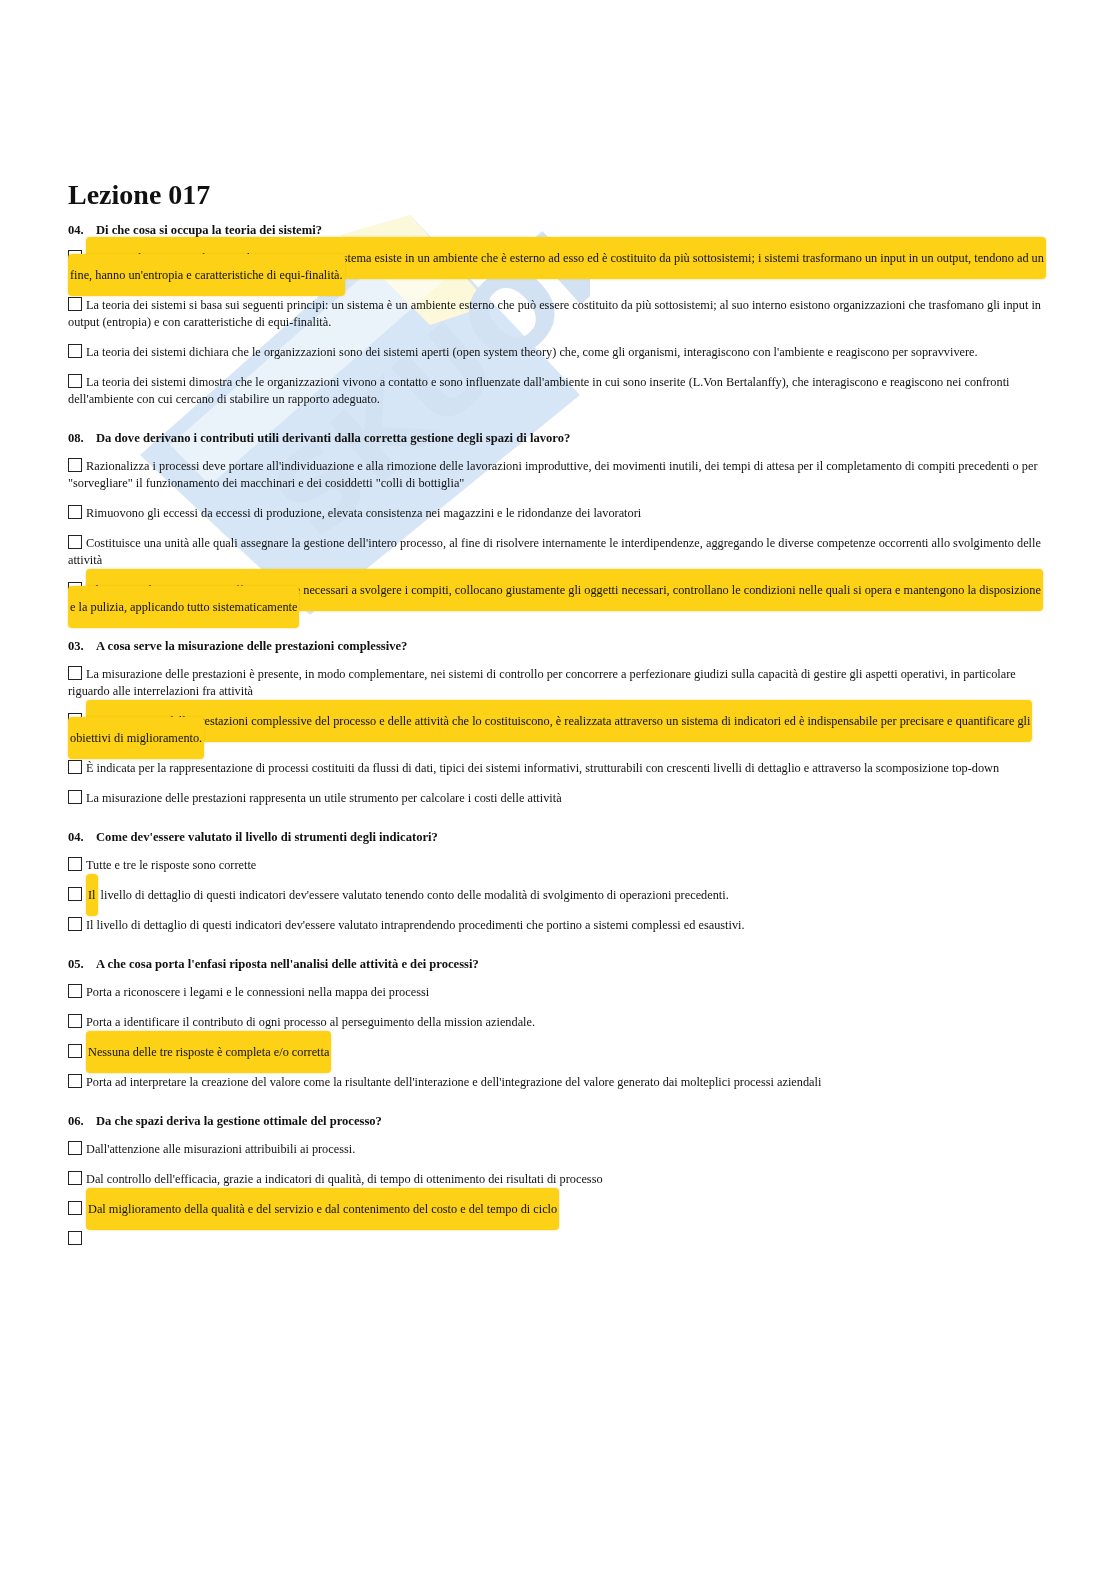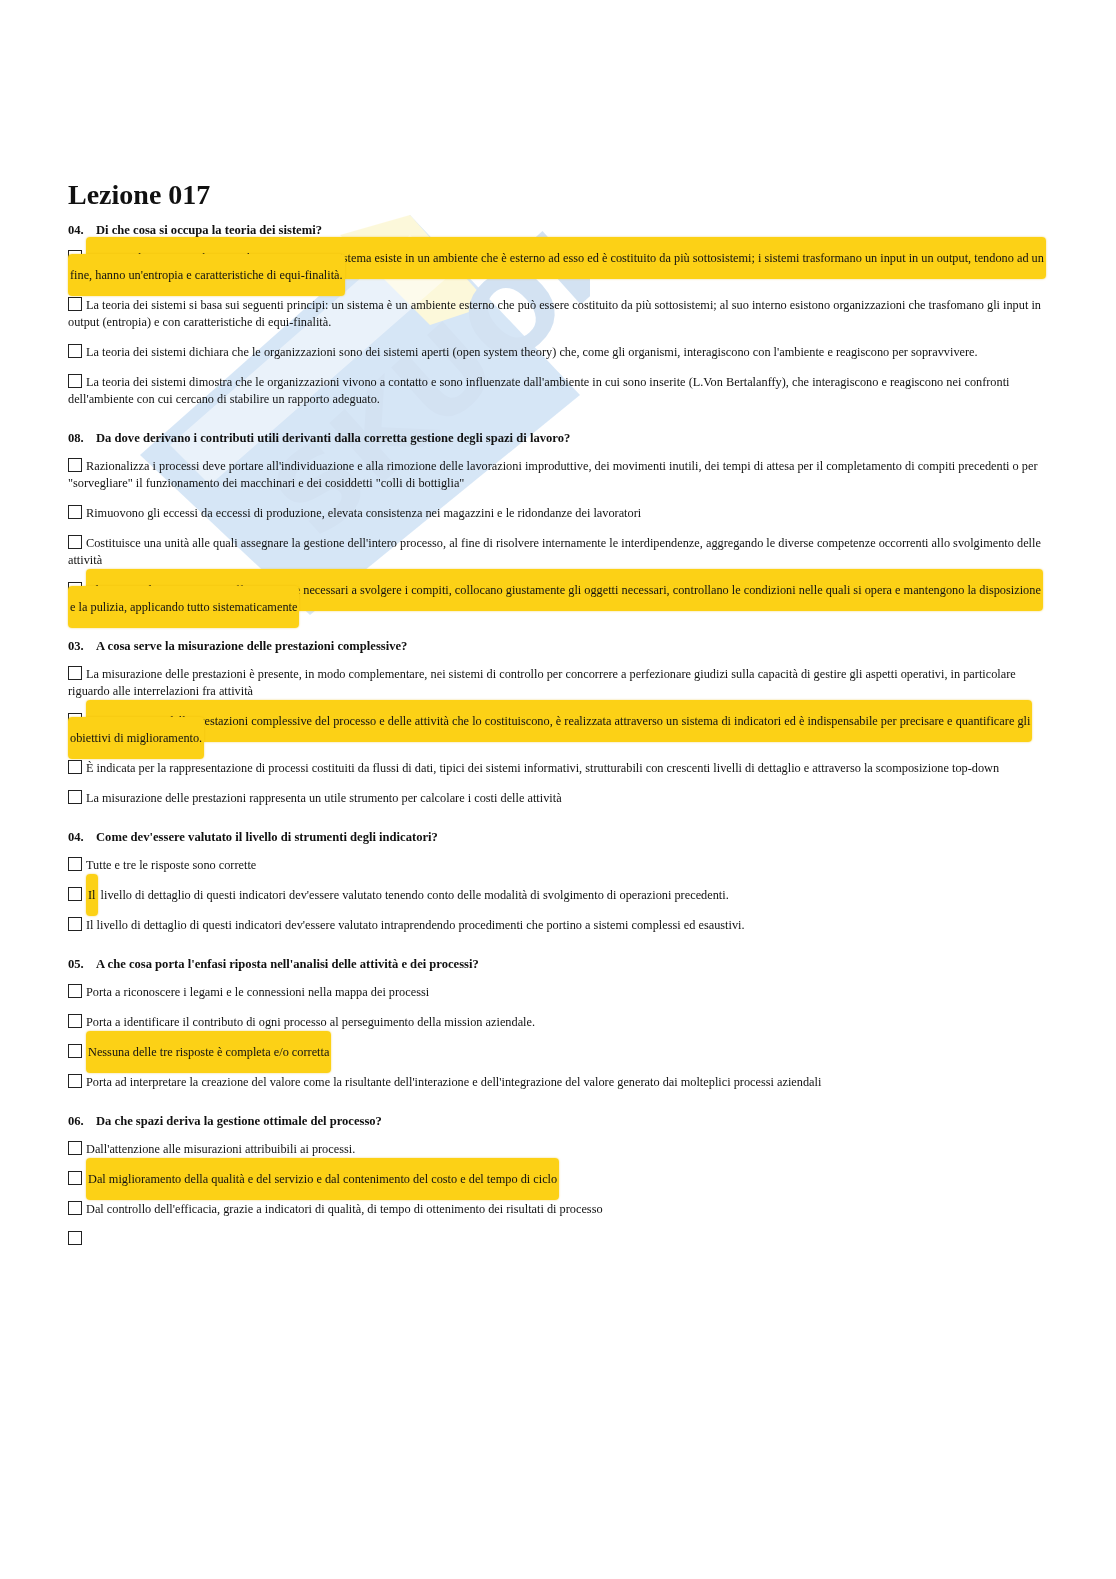--- a/index.html
+++ b/index.html
@@ -144,18 +144,18 @@
       <div class="answer"><span class="cb"></span><span>Porta a identificare il contributo di ogni processo al perseguimento della mission aziendale.</span></div>
       <div class="answer"><span class="cb"></span><span class="hl">Nessuna delle tre risposte è completa e/o corretta</span></div>
       <div class="answer"><span class="cb"></span><span>Porta ad interpretare la creazione del valore come la risultante dell'interazione e dell'integrazione del valore generato dai molteplici processi aziendali</span></div>
     </div>
 
     <div class="question">
       <div class="q-title">
         <span class="q-num">06.</span><span>Da che spazi deriva la gestione ottimale del processo?</span>
       </div>
       <div class="answer"><span class="cb"></span><span>Dall'attenzione alle misurazioni attribuibili ai processi.</span></div>
+      <div class="answer"><span class="cb"></span><span>Dal controllo dell'efficacia, grazie a indicatori di qualità, di tempo di ottenimento dei risultati di processo</span></div>
       <div class="answer"><span class="cb"></span><span class="hl">Dal miglioramento della qualità e del servizio e dal contenimento del costo e del tempo di ciclo</span></div>
-      <div class="answer"><span class="cb"></span><span>Dal controllo dell'efficacia, grazie a indicatori di qualità, di tempo di ottenimento dei risultati di processo</span></div>
       <div class="answer"><span class="cb"></span></div>
     </div>
   </div>
 </div>
 
 </body></html>

